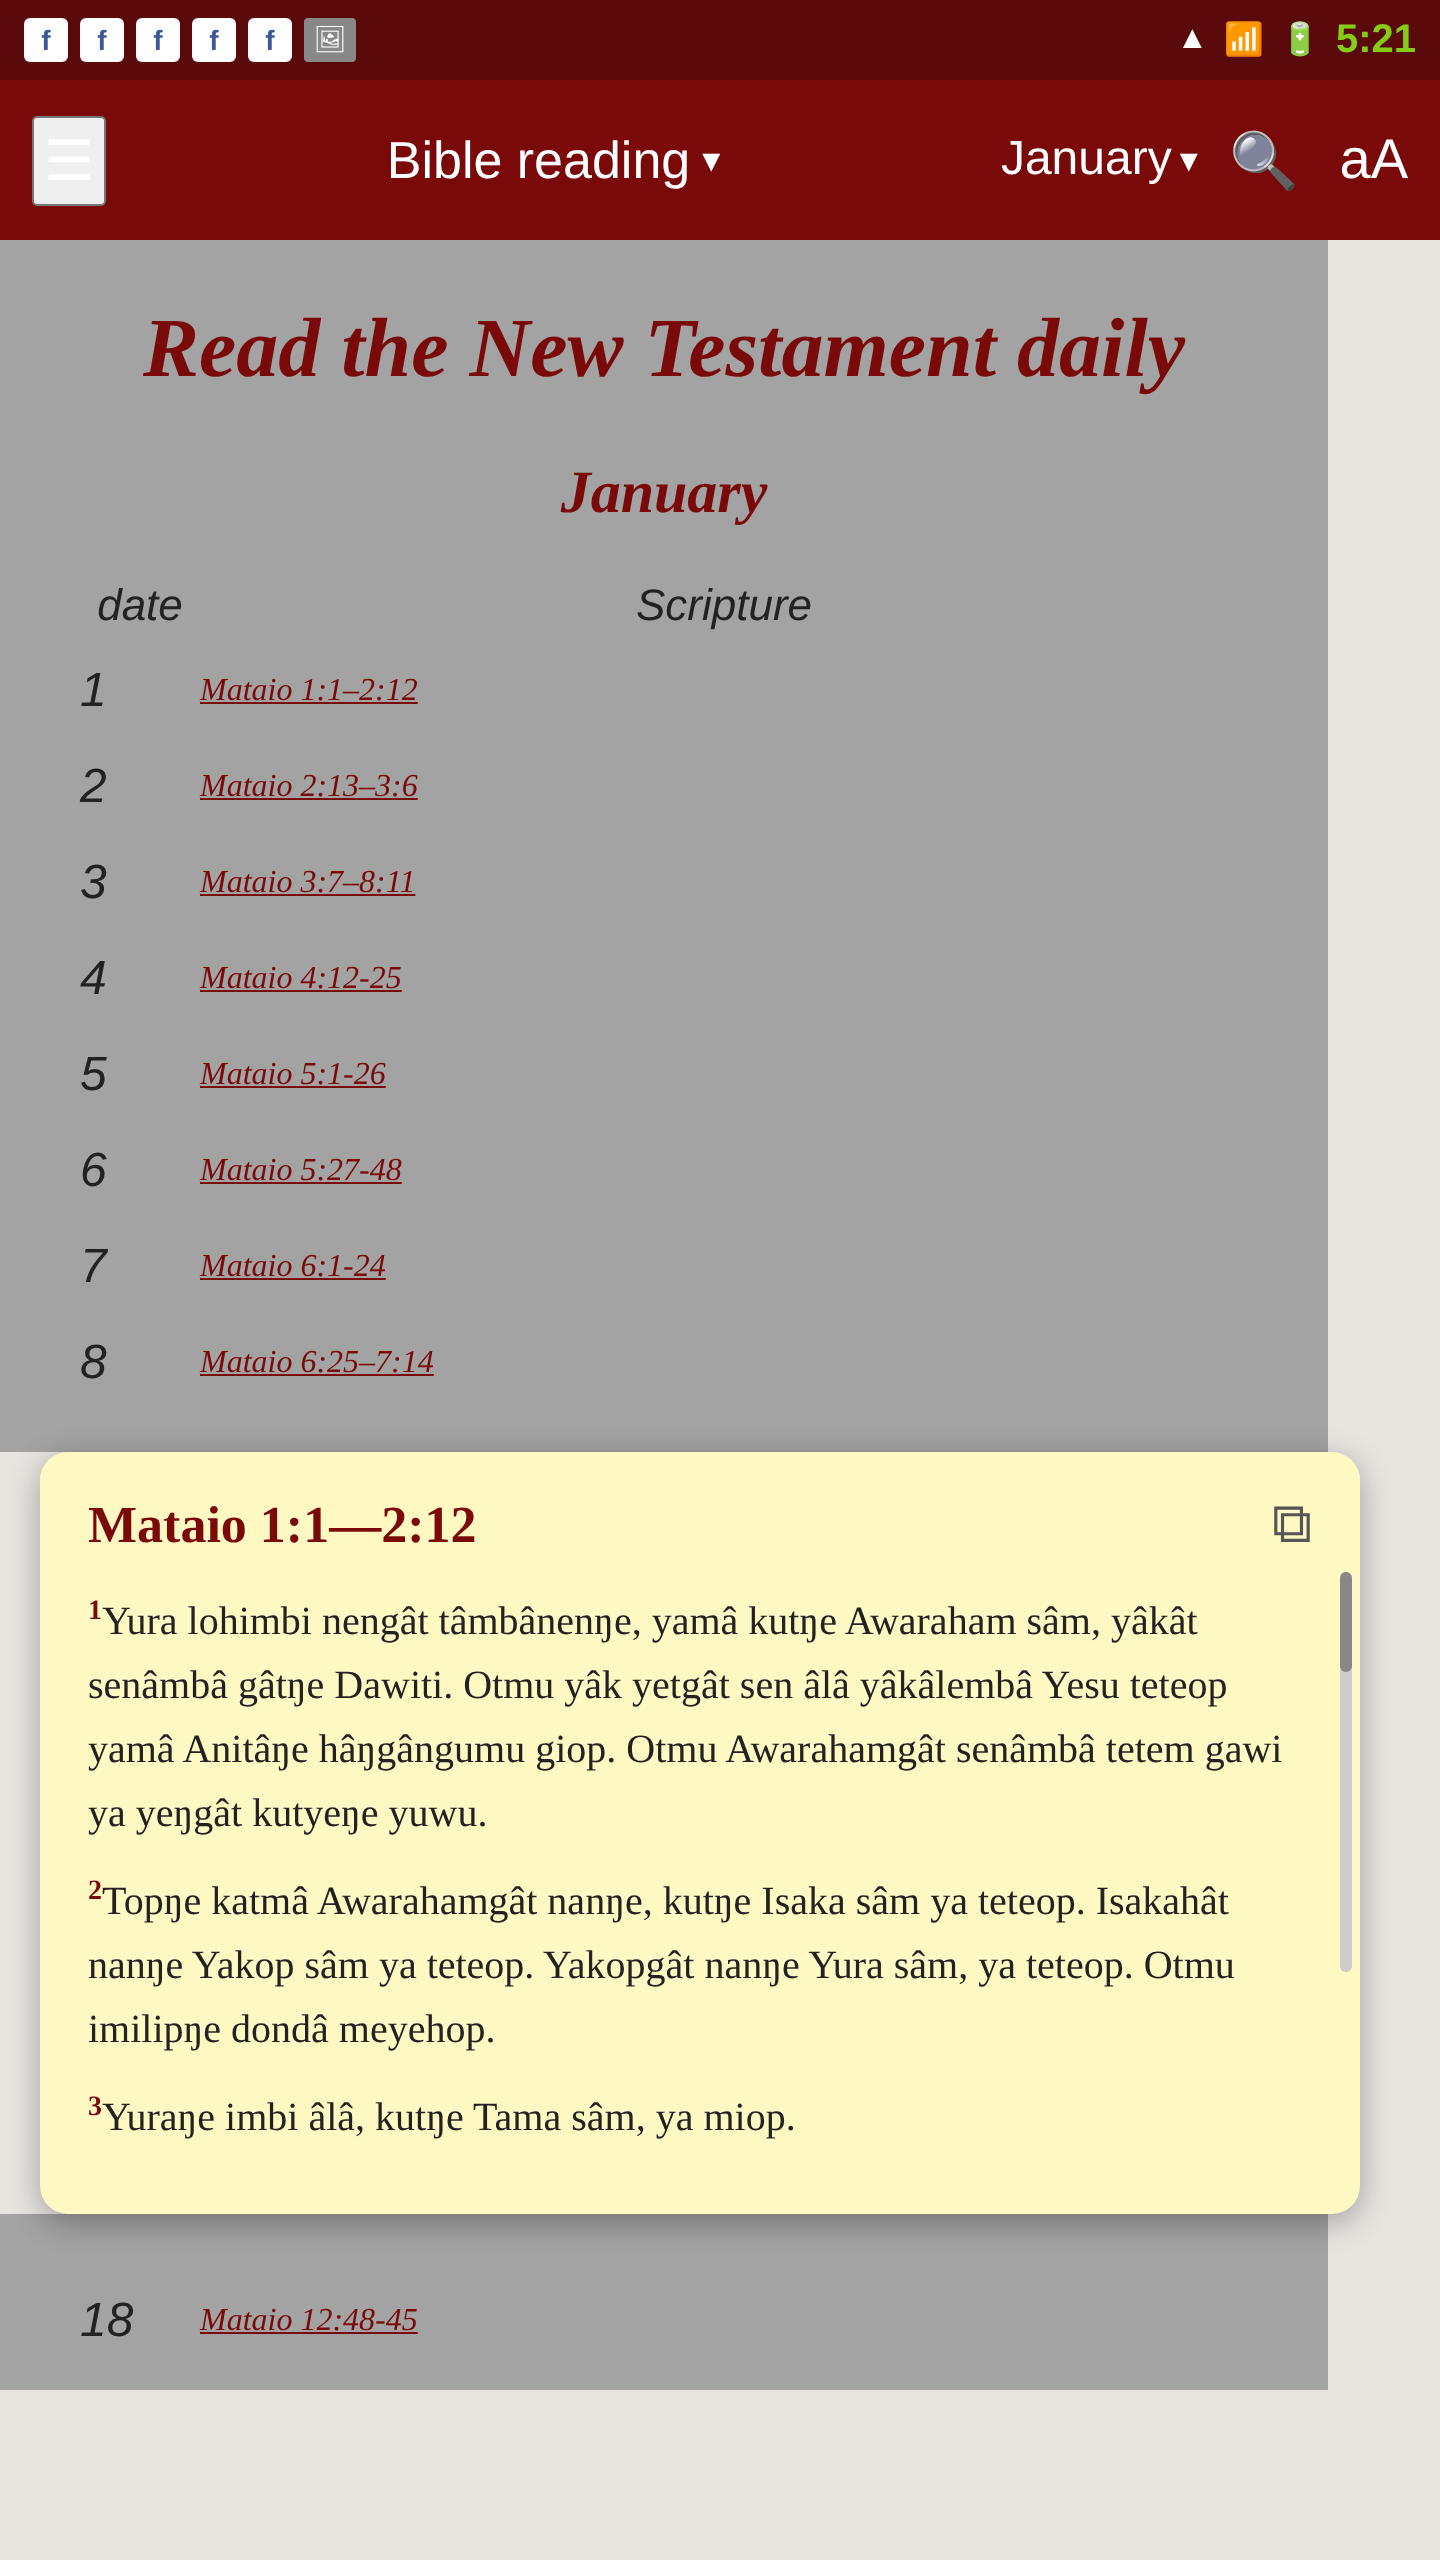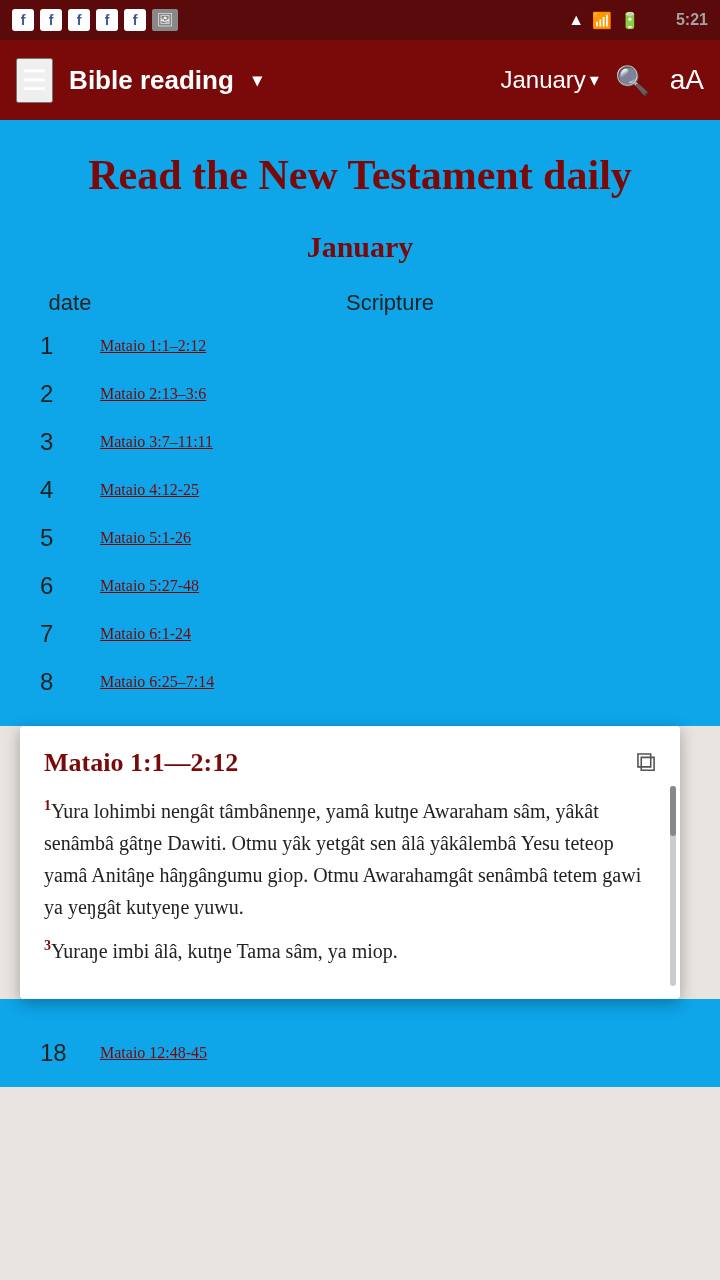--- a/index.html
+++ b/index.html
@@ -50,25 +50,24 @@
       justify-content: center;
       font-size: 13px;
       color: #fff;
     }
     .status-icons-right {
       display: flex;
       align-items: center;
       gap: 8px;
     }
     .status-time {
-      color: #a3a3a3;
-      font-family: Arial, sans-serif;
-      font-size: 16px;
-      font-weight: bold;
-      margin-left: 28px;
+      color: #84cc16;
+      font-family: Arial, sans-serif;
+      font-size: 20px;
+      font-weight: bold;
     }
     .wifi-icon, .signal-icon, .battery-icon {
       color: #fff;
       font-size: 16px;
     }
 
     
     .nav-bar {
       width: 720px;
       height: 80px;
@@ -81,28 +80,29 @@
     .hamburger {
       color: #fff;
       font-size: 28px;
       cursor: pointer;
       padding: 4px;
     }
     .nav-title-btn {
       color: #fff;
       font-size: 26px;
       font-family: Arial, sans-serif;
-      font-weight: bold;
+      font-weight: normal;
       background: none;
       border: none;
       cursor: pointer;
       display: flex;
       align-items: center;
-      gap: 19px;
+      gap: 6px;
       flex: 1;
+      justify-content: center;
     }
     .dropdown-arrow {
       font-size: 18px;
     }
     .month-btn {
       color: #fff;
       font-size: 24px;
       font-family: Arial, sans-serif;
       background: none;
       border: none;
@@ -119,23 +119,24 @@
     .search-icon-btn, .font-size-btn {
       color: #fff;
       font-size: 28px;
       background: none;
       border: none;
       cursor: pointer;
     }
 
     
     .main-content {
-      width: 720px;
-      background: #0ea5e9;
+      width: 664px;
+      background: #a3a3a3;
       padding: 30px 40px 20px 40px;
+      font-style: italic;
     }
     .page-title {
       text-align: center;
       color: #7a0a0a;
       font-size: 42px;
       font-weight: bold;
       line-height: 1.2;
       margin-bottom: 30px;
     }
     .month-heading {
@@ -175,22 +176,22 @@
       text-decoration: underline;
       cursor: pointer;
       font-family: Georgia, serif;
     }
 
     
     .popup-panel {
       position: relative;
       width: 660px;
       margin: 0 20px;
-      background: #ffffff;
-      border-radius: 4px;
+      background: #fef9c3;
+      border-radius: 14px;
       box-shadow: 0 4px 16px rgba(0,0,0,0.3);
       padding: 20px 24px;
       z-index: 10;
     }
     .popup-header {
       display: flex;
       align-items: center;
       justify-content: space-between;
       margin-bottom: 16px;
     }
@@ -289,21 +290,21 @@
     <tr>
           <td class="day-num">1</td>
           <td><a class="scripture-link">Mataio 1:1–2:12</a></td>
         </tr>
         <tr>
           <td class="day-num">2</td>
           <td><a class="scripture-link">Mataio 2:13–3:6</a></td>
         </tr>
         <tr>
           <td class="day-num">3</td>
-          <td><a class="scripture-link">Mataio 3:7–11:11</a></td>
+          <td><a class="scripture-link">Mataio 3:7–8:11</a></td>
         </tr>
         <tr>
           <td class="day-num">4</td>
           <td><a class="scripture-link">Mataio 4:12-25</a></td>
         </tr>
         <tr>
           <td class="day-num">5</td>
           <td><a class="scripture-link">Mataio 5:1-26</a></td>
         </tr>
         <tr>
@@ -325,20 +326,21 @@
 <div class="popup-panel">
   <div class="popup-header">
     <span class="popup-title">Mataio 1:1—2:12</span>
     <button class="external-link-btn">⧉</button>
   </div>
   <div class="popup-scrollbar">
     <div class="popup-scrollbar-thumb"></div>
   </div>
   <div class="popup-text" id="popup-text-container">
   <p class="verse-p"><sup>1</sup>Yura lohimbi nengât tâmbânenŋe, yamâ kutŋe Awaraham sâm, yâkât senâmbâ gâtŋe Dawiti. Otmu yâk yetgât sen âlâ yâkâlembâ Yesu teteop yamâ Anitâŋe hâŋgângumu giop. Otmu Awarahamgât senâmbâ tetem gawi ya yeŋgât kutyeŋe yuwu.</p>
+      <p class="verse-p"><sup>2</sup>Topŋe katmâ Awarahamgât nanŋe, kutŋe Isaka sâm ya teteop. Isakahât nanŋe Yakop sâm ya teteop. Yakopgât nanŋe Yura sâm, ya teteop. Otmu imilipŋe dondâ meyehop.</p>
       <p class="verse-p"><sup>3</sup>Yuraŋe imbi âlâ, kutŋe Tama sâm, ya miop.</p>
     </div>
 </div>
 
 <div class="main-content" style="padding-bottom:10px;">
   <table class="reading-table">
     <tbody>
       <tr>
         <td class="day-num">18</td>
         <td><a class="scripture-link">Mataio 12:48-45</a></td>

